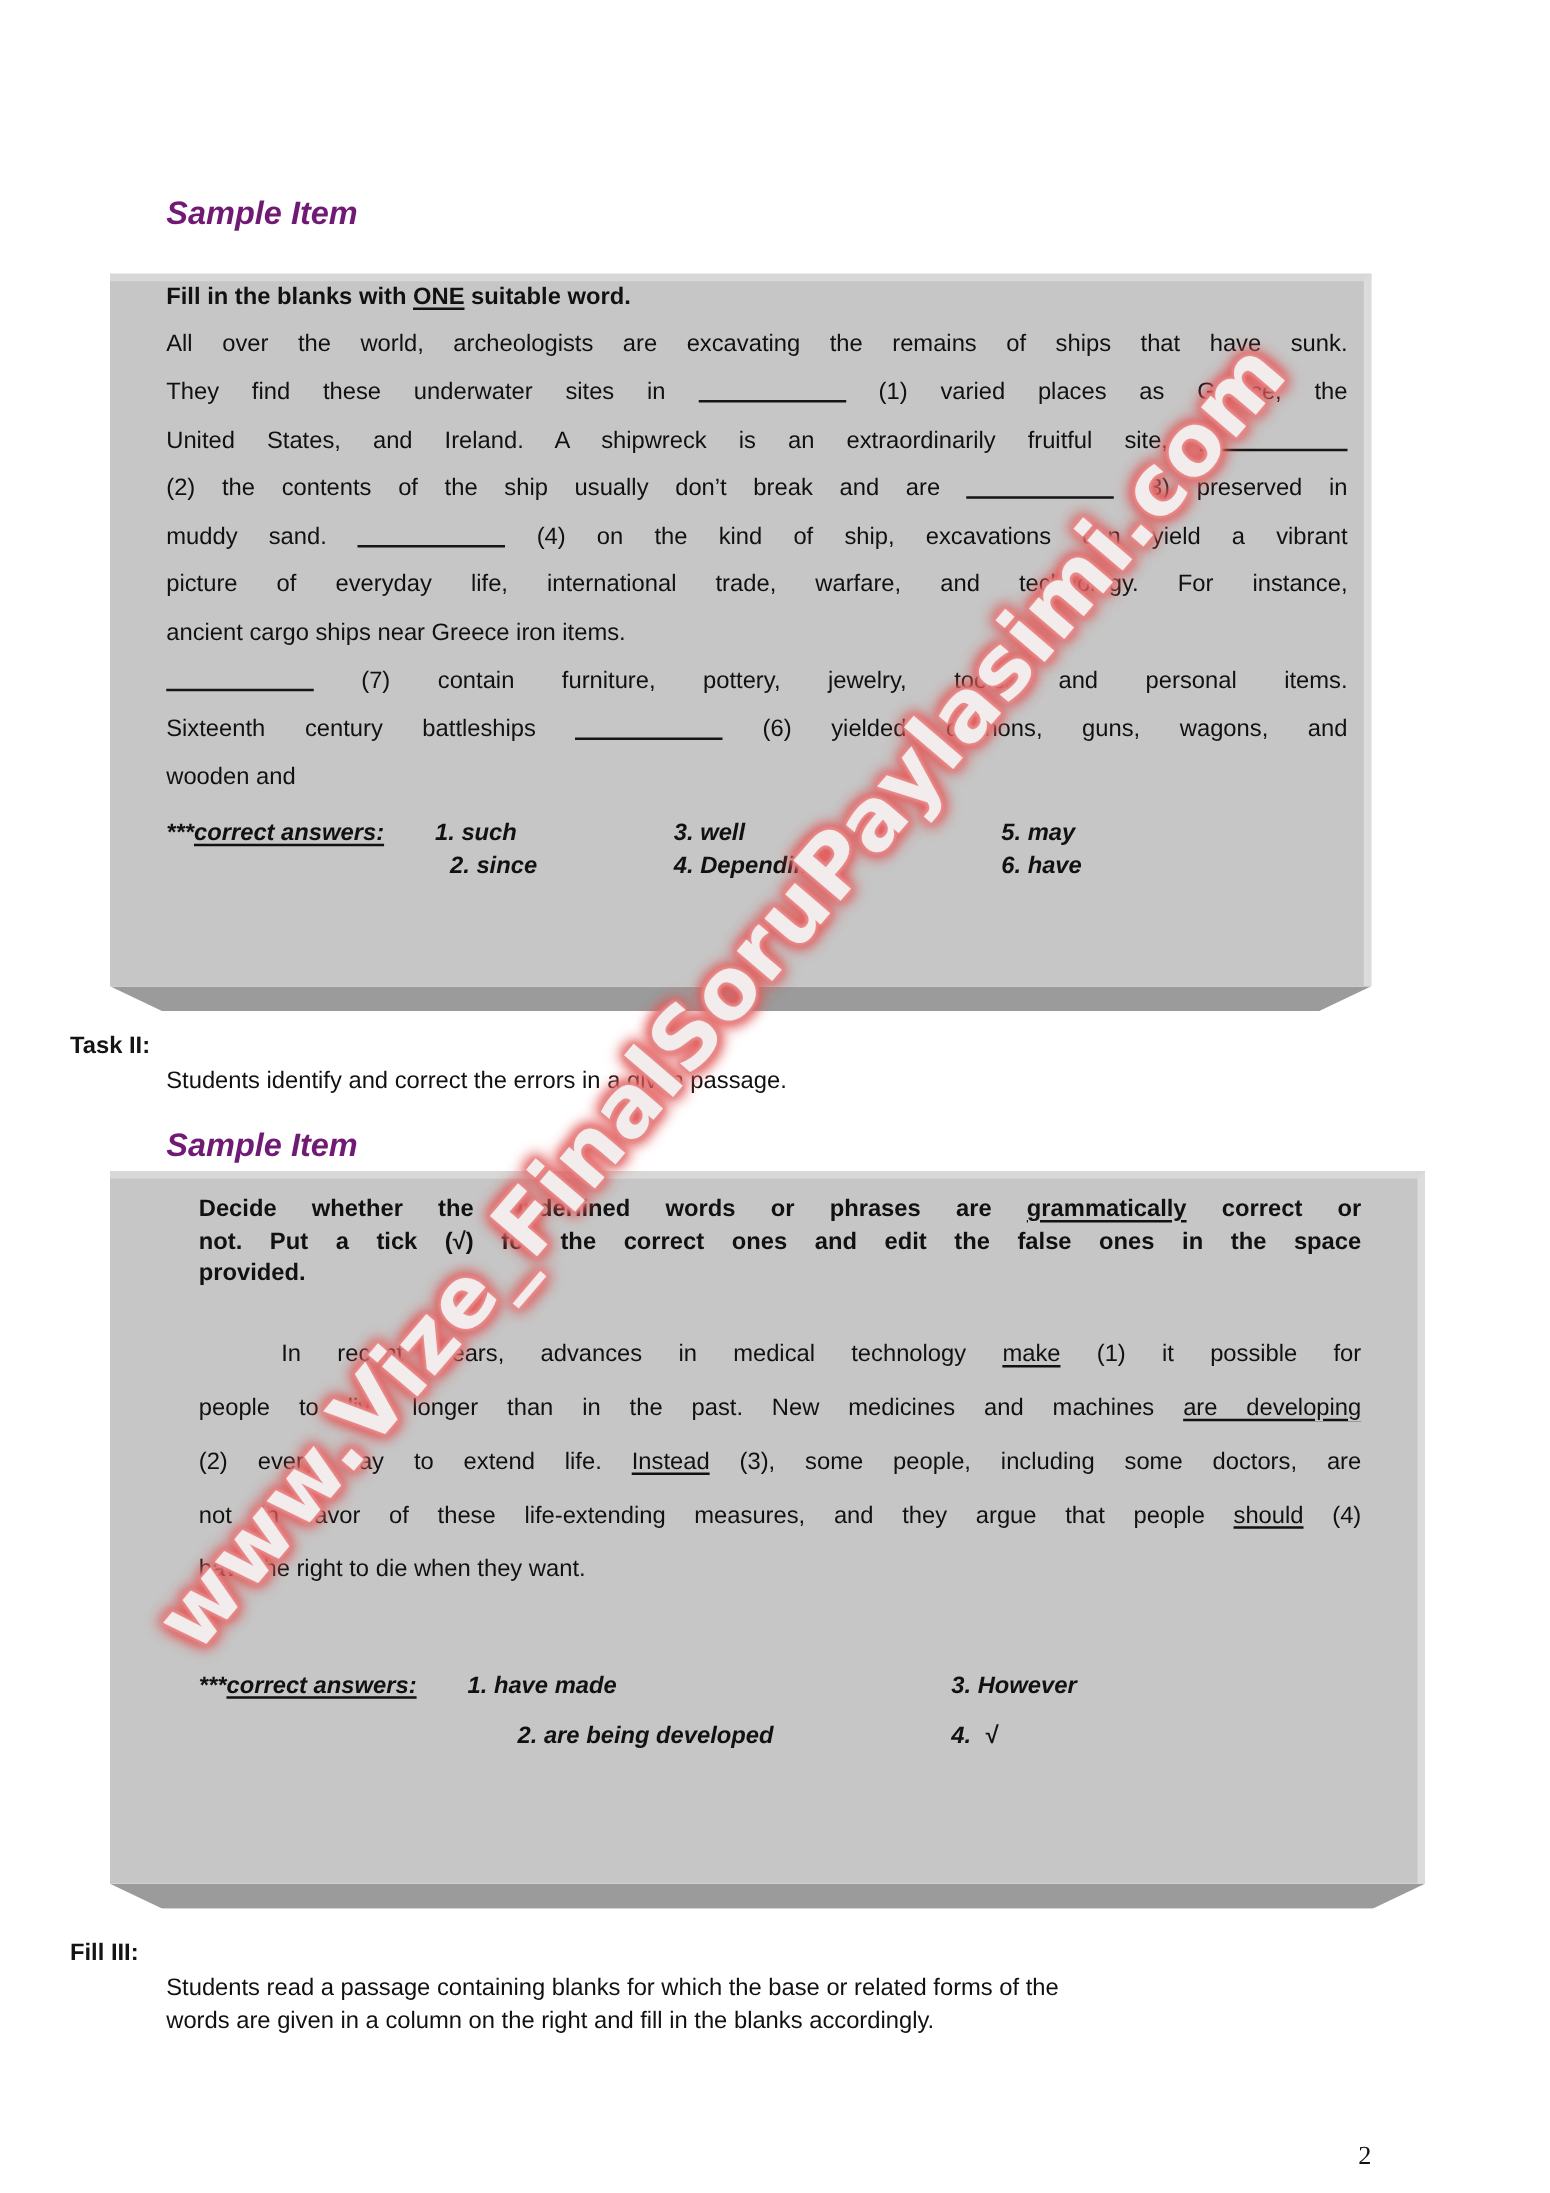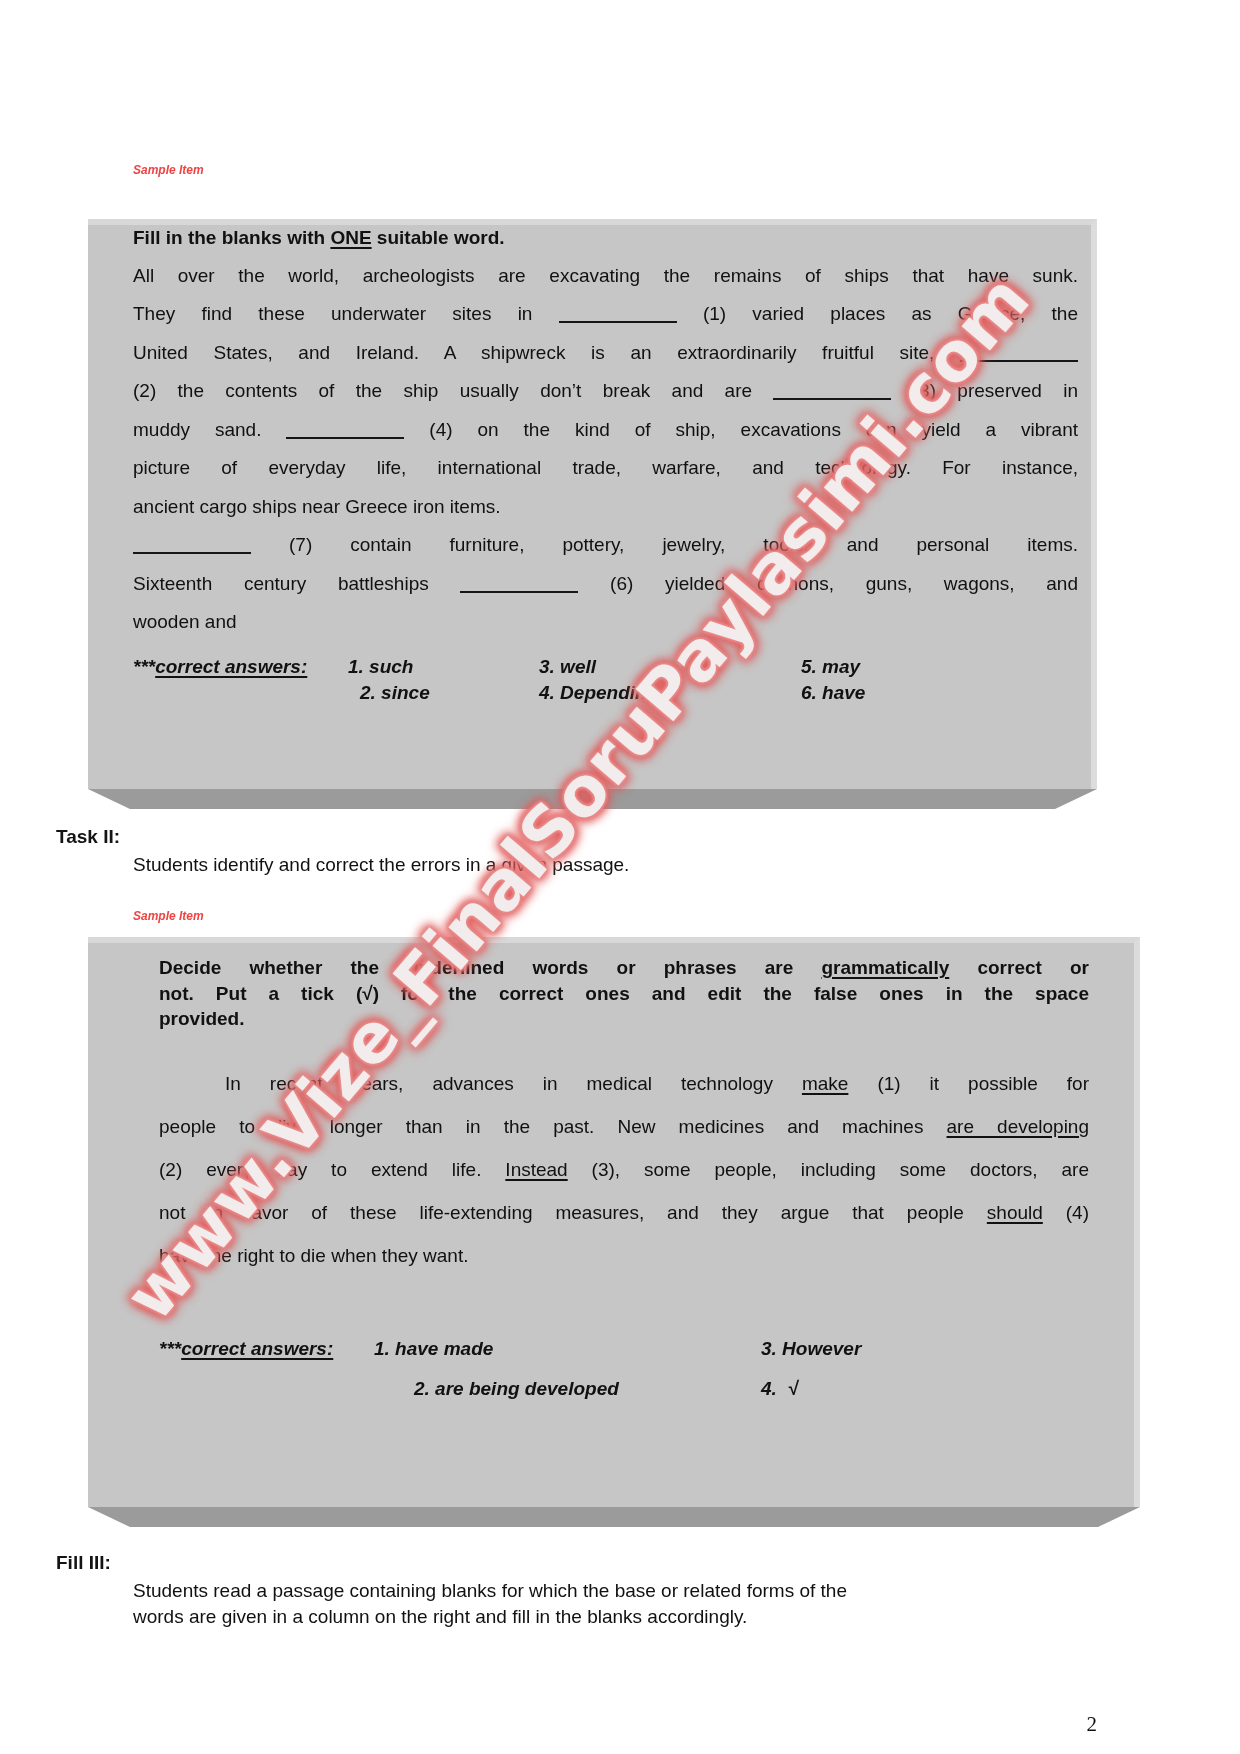--- a/index.html
+++ b/index.html
@@ -5,22 +5,22 @@
   html,body{margin:0;padding:0;}
   body{
     width:1240px;height:1754px;background:#ffffff;
     font-family:"Liberation Sans","DejaVu Sans",sans-serif;
     color:#111;position:relative;overflow:hidden;
   }
   .page{position:relative;width:1240px;height:1754px;overflow:hidden;}
 
   
   .sample-heading{
-    font-size:12px;font-weight:bold;font-style:italic;line-height:24px;
-    margin:0 0 0 133px;color:#ef4444;
+    font-size:26px;font-weight:bold;font-style:italic;line-height:24px;
+    margin:0 0 0 133px;color:#701a75;
   }
   .h-sample1{margin-top:158px;}
   .h-sample2{margin-top:26px;}
   .task-title{
     font-size:19px;font-weight:bold;line-height:24px;margin:0 0 0 56px;color:#141414;
   }
   .task-title.t2{margin-top:36px;}
   .task-title.t3{margin-top:44px;}
   .task-desc{font-size:19px;line-height:26px;margin:3px 0 0 133px;width:870px;font-weight:normal;}
 

